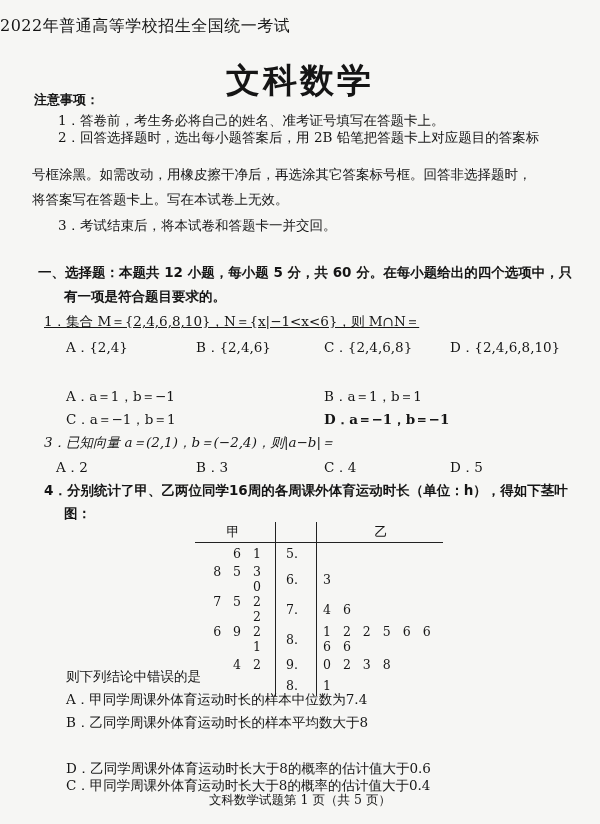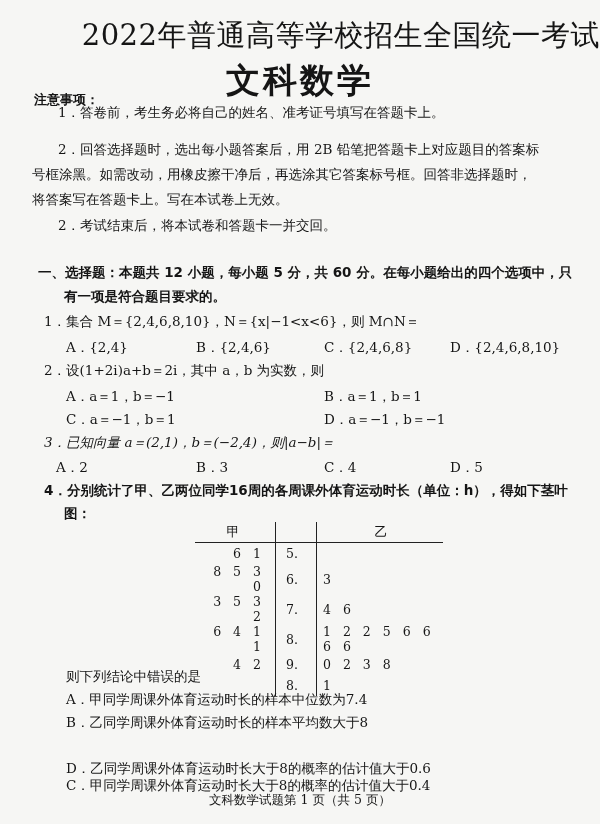--- a/index.html
+++ b/index.html
@@ -5,21 +5,21 @@
   html, body { margin: 0; padding: 0; }
   body {
     width: 600px; height: 824px; overflow: hidden;
     background: #f6f6f4;
     color: #151515;
     font-family: "DejaVu Serif", "Liberation Serif", serif;
     position: relative;
   }
   .page { position: absolute; inset: 0; }
   .abs { position: absolute; white-space: nowrap; }
-  .title1 { left: 0; right: 0; top: 16px; text-align: right; font-size: 29px; letter-spacing: 0.5px; }
+  .title1 { left: 0; right: 0; top: 16px; text-align: left; font-size: 16px; letter-spacing: 0.5px; }
   .title2 { left: 0; right: 0; top: 58px; text-align: center; font-size: 34px; font-weight: bold; font-family: "DejaVu Sans", sans-serif; letter-spacing: 3px; }
   .notice-head { left: 34px; top: 91px; font-size: 13px; font-weight: bold; font-family: "DejaVu Sans", sans-serif; }
   .txt { font-size: 13.5px; }
   .b { font-weight: bold; font-family: "DejaVu Sans", sans-serif; }
   .sec { font-size: 13.5px; font-weight: bold; font-family: "DejaVu Sans", sans-serif; }
   .stem-table { position: absolute; left: 195px; top: 522px; border-collapse: collapse; font-size: 12.5px; }
   .stem-table td { padding: 0; height: 21px; }
   .stem-table th { font-weight: normal; height: 20px; font-size: 13px; border-bottom: 1px solid #222; padding: 0; }
   .col-jia { width: 70px; text-align: right; padding-right: 10px !important; letter-spacing: 4px; }
   .col-stem { width: 30px; border-left: 1px solid #222; border-right: 1px solid #222; text-align: left; padding-left: 10px !important; }
@@ -28,44 +28,41 @@
 </style>
 </head>
 <body>
 
 <div class="page">
 
   <div class="abs title1">2022年普通高等学校招生全国统一考试</div>
   <div class="abs title2">文科数学</div>
 
   <div class="abs notice-head">注意事项：</div>
-  <div class="abs txt" style="left:58px; top:104px;">1．答卷前，考生务必将自己的姓名、准考证号填写在答题卡上。</div>
-  <div class="abs txt" style="left:58px; top:141px;">2．回答选择题时，选出每小题答案后，用 2B 铅笔把答题卡上对应题目的答案标</div>
+  <div class="abs txt" style="left:58px; top:112px;">1．答卷前，考生务必将自己的姓名、准考证号填写在答题卡上。</div>
+  <div class="abs txt" style="left:58px; top:129px;">2．回答选择题时，选出每小题答案后，用 2B 铅笔把答题卡上对应题目的答案标</div>
   <div class="abs txt" style="left:32px; top:166px;">号框涂黑。如需改动，用橡皮擦干净后，再选涂其它答案标号框。回答非选择题时，</div>
   <div class="abs txt" style="left:32px; top:191px;">将答案写在答题卡上。写在本试卷上无效。</div>
-  <div class="abs txt" style="left:58px; top:217px;">2．考试结束后，将本试卷和答题卡一并交回。</div>
+  <div class="abs txt" style="left:58px; top:217px;">3．考试结束后，将本试卷和答题卡一并交回。</div>
 
   <div class="abs sec" style="left:38px; top:264px;">一、选择题：本题共 12 小题，每小题 5 分，共 60 分。在每小题给出的四个选项中，只</div>
   <div class="abs sec" style="left:64px; top:288px;">有一项是符合题目要求的。</div>
 
-  <div class="abs txt" style="left:44px; top:313px;">
+  <div class="abs txt" style="left:44px; top:313px;text-decoration:underline;">
     <span>1．</span><span>集合 M＝{2,4,6,8,10}，N＝{x|−1&lt;x&lt;6}，则 M∩N＝</span>
   </div>
   <div class="abs txt" style="left:66px; top:339px;"><span>A．</span><span>{2,4}</span></div>
   <div class="abs txt" style="left:196px; top:339px;"><span>B．</span><span>{2,4,6}</span></div>
   <div class="abs txt" style="left:324px; top:339px;"><span>C．</span><span>{2,4,6,8}</span></div>
   <div class="abs txt" style="left:450px; top:339px;"><span>D．</span><span>{2,4,6,8,10}</span></div>
 
-  <div class="abs txt" style="left:44px; top:362px;">
-    <span>2．</span><span>设(1+2i)a+b＝2i，其中 a，b 为实数，则</span>
-  </div>
   <div class="abs txt" style="left:66px; top:388px;"><span>A．</span><span>a＝1，b＝−1</span></div>
   <div class="abs txt" style="left:324px; top:388px;"><span>B．</span><span>a＝1，b＝1</span></div>
   <div class="abs txt" style="left:66px; top:411px;"><span>C．</span><span>a＝−1，b＝1</span></div>
-  <div class="abs txt" style="left:324px; top:411px;"><span>D．</span><span>a＝−1，b＝−1</span></div>
+  <div class="abs txt" style="left:324px; top:411px;font-weight:bold;"><span>D．</span><span>a＝−1，b＝−1</span></div>
 
   <div class="abs txt" style="left:44px; top:434px;font-style:italic;">
     <span>3．</span><span>已知向量 a＝(2,1)，b＝(−2,4)，则|a−b|＝</span>
   </div>
   <div class="abs txt" style="left:56px; top:459px;"><span>A．</span><span>2</span></div>
   <div class="abs txt" style="left:196px; top:459px;"><span>B．</span><span>3</span></div>
   <div class="abs txt" style="left:324px; top:459px;"><span>C．</span><span>4</span></div>
   <div class="abs txt" style="left:450px; top:459px;"><span>D．</span><span>5</span></div>
 
   <div class="abs txt b" style="left:44px; top:482px;">
@@ -84,26 +81,26 @@
       <td class="col-jia">6 1</td>
       <td class="col-stem">5.</td>
       <td class="col-yi"></td>
     </tr>
     <tr>
       <td class="col-jia">8 5 3 0</td>
       <td class="col-stem">6.</td>
       <td class="col-yi">3</td>
     </tr>
     <tr>
-      <td class="col-jia">3 5 3 2</td>
+      <td class="col-jia">7 5 2 2</td>
       <td class="col-stem">7.</td>
       <td class="col-yi">4 6</td>
     </tr>
     <tr>
-      <td class="col-jia">6 4 1 1</td>
+      <td class="col-jia">6 9 2 1</td>
       <td class="col-stem">8.</td>
       <td class="col-yi">1 2 2 5 6 6 6 6</td>
     </tr>
     <tr>
       <td class="col-jia">4 2</td>
       <td class="col-stem">9.</td>
       <td class="col-yi">0 2 3 8</td>
     </tr>
     <tr>
       <td class="col-jia"></td>

